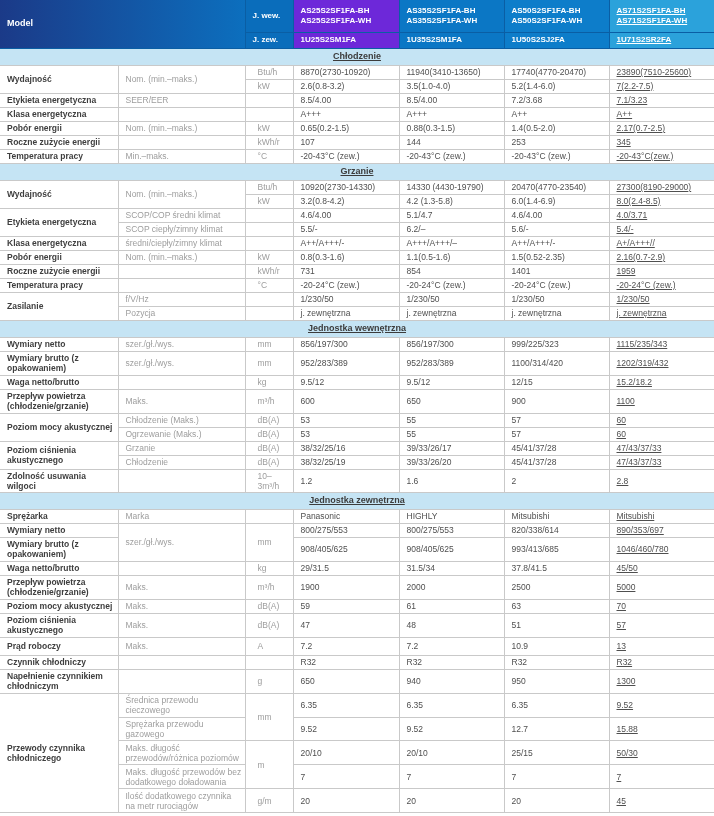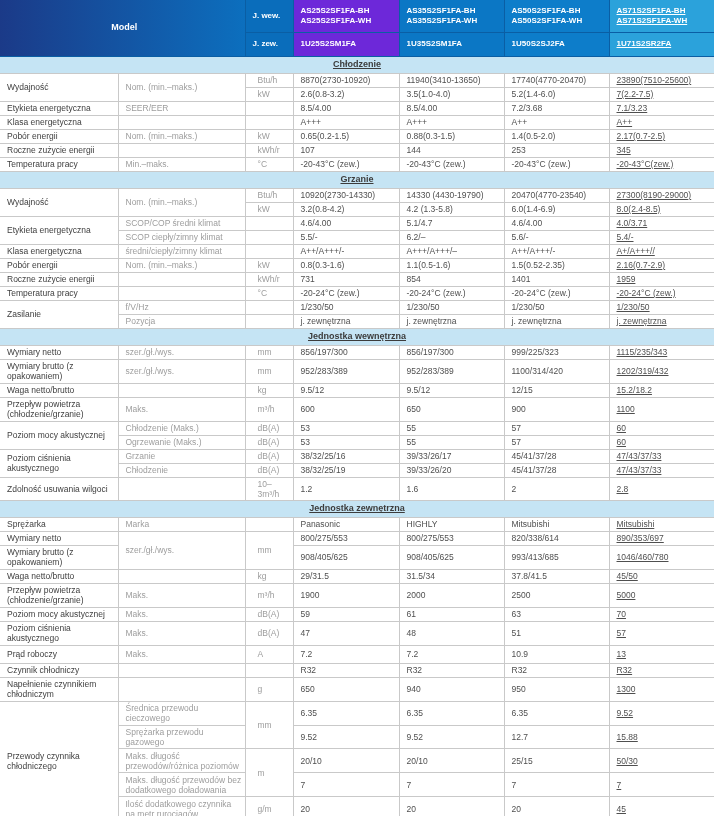--- a/index.html
+++ b/index.html
@@ -4,30 +4,30 @@
 <style>
   html,body{margin:0;padding:0;background:#fff;}
   .page{width:714px;}
   table{border-collapse:collapse;table-layout:fixed;width:714px;font-family:"Liberation Sans",sans-serif;}
   td{border:1px solid #c9c9c9;font-size:8.5px;line-height:1.2;padding:1px 3px 1px 7px;vertical-align:middle;color:#555;overflow:hidden;word-wrap:break-word;}
   td:first-child{border-left:none;}
   td:last-child{border-right:none;text-decoration:underline;}
   tr.r{height:14px;}
   tr.rt{height:24px;}
   tr.rm{height:18px;margin-left:32px;}
-  td.lbl{font-weight:normal;color:#3e3e3e;}
+  td.lbl{font-weight:bold;color:#3e3e3e;}
   td.sub{color:#9d9d9d;}
   td.unit{color:#9d9d9d;padding-left:12px;}
   td.val{color:#4f4f4f;}
   tr.sec td{background:#c5e4f4;border-left:none;border-right:none;text-align:center;font-weight:bold;color:#3c3c3c;font-size:9px;height:14px;padding:1px 3px;}
   
-  tr.h1{height:32px;} tr.h2{height:24px;}
+  tr.h1{height:32px;} tr.h2{height:16px;}
   td.h{border:1px solid #0a5ea4;color:#fff;font-weight:bold;font-size:8px;padding-left:7px;}
   tr.h1 td{border-top:none;}
-  td.model{background:linear-gradient(90deg,#1b3a88,#0c6fbe);text-align:center;font-size:9px;border-left:none;}
+  td.model{background:linear-gradient(90deg,#1b3a88,#0c6fbe);font-size:9px;border-left:none;}
   td.hl{background:#0a6dbb;}
   td.hc1{background:#6d28d9;}
   td.hc2{background:#0b77c5;}
   td.hc3{background:#0d7dca;margin-left:47px;}
   td.hc4{background:#2ba2db;border-right:none;}
   td.h div{white-space:nowrap;}
 </style>
 </head>
 <body>
 

